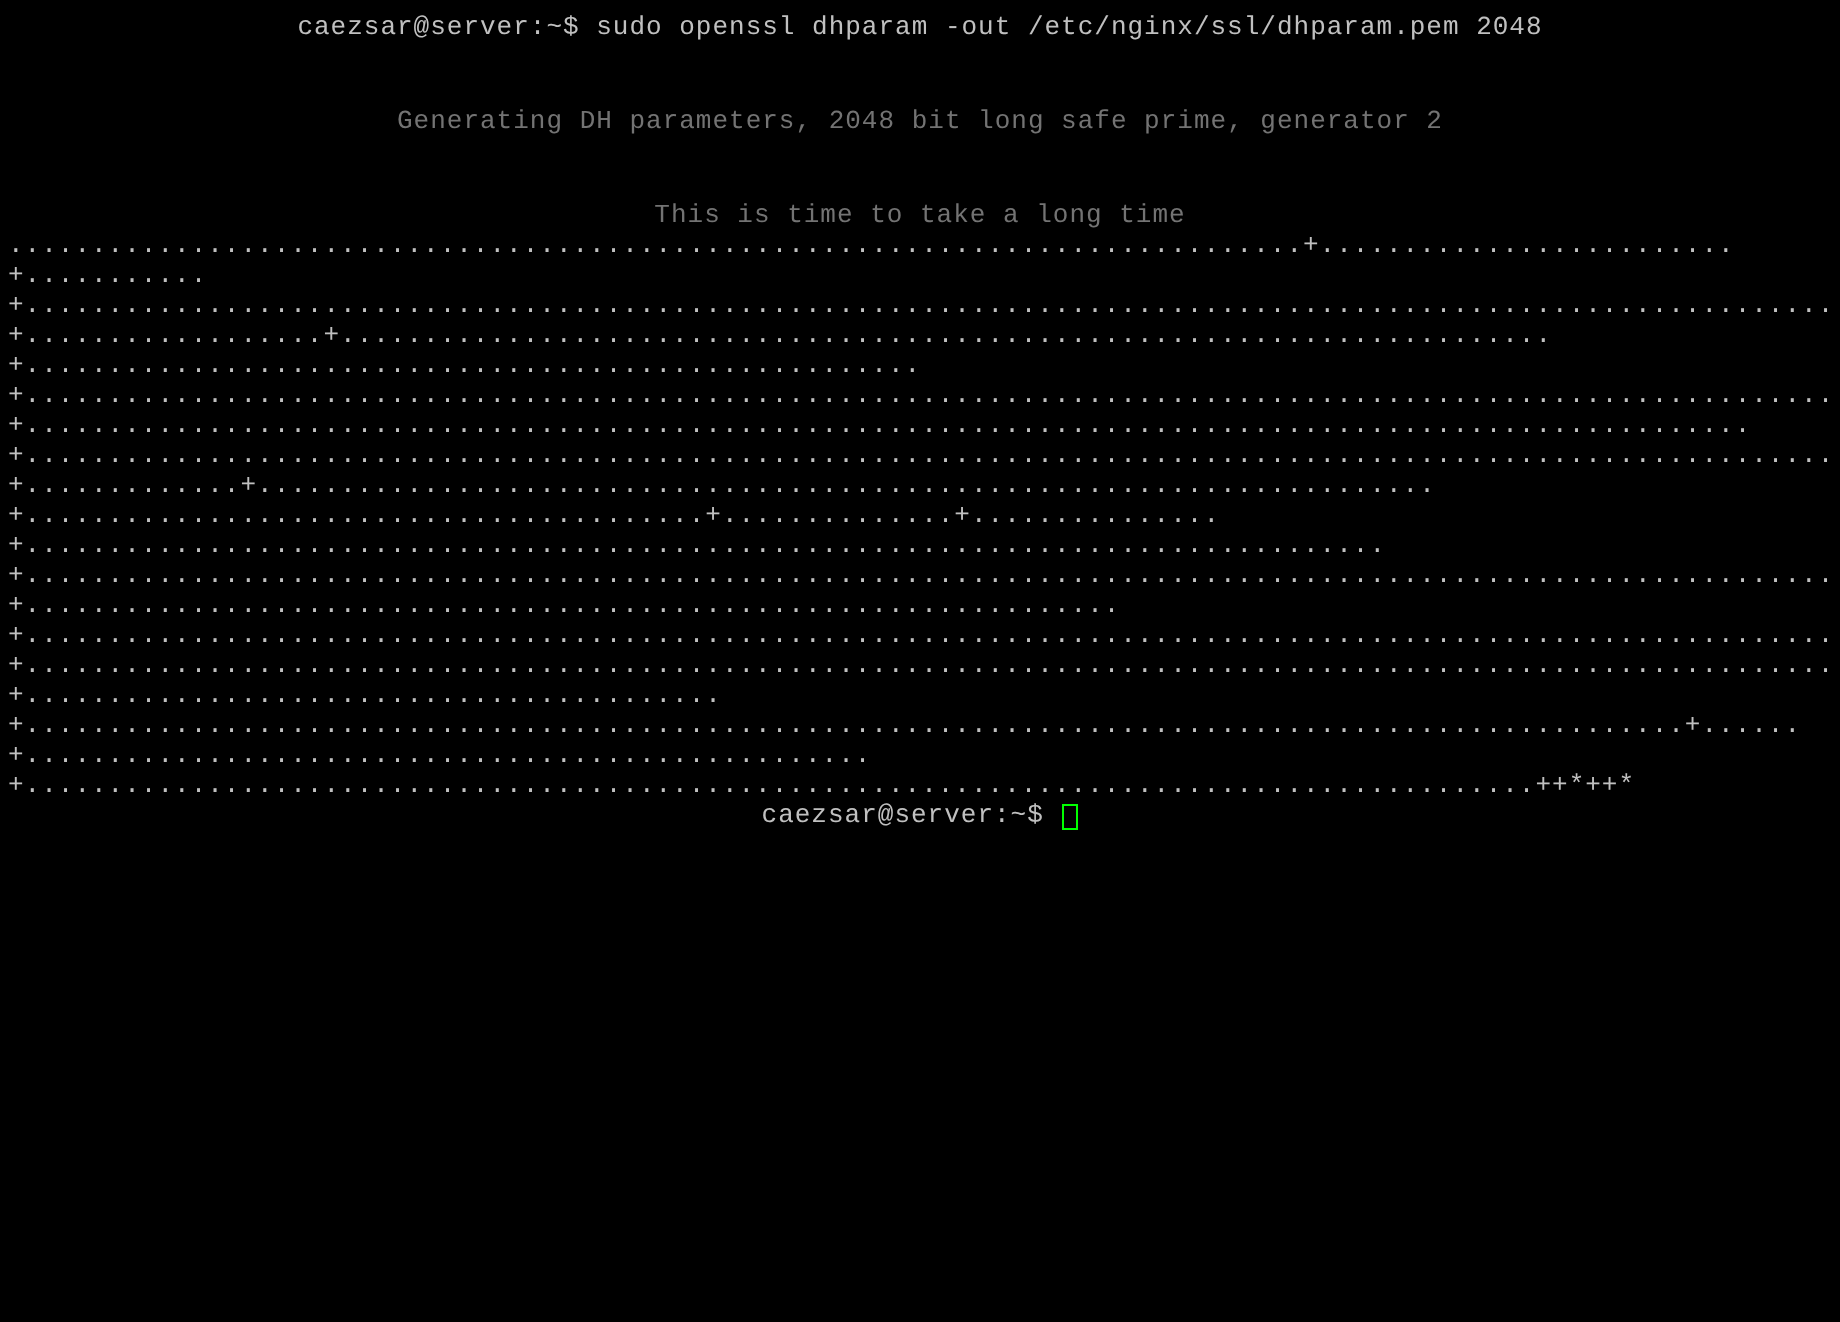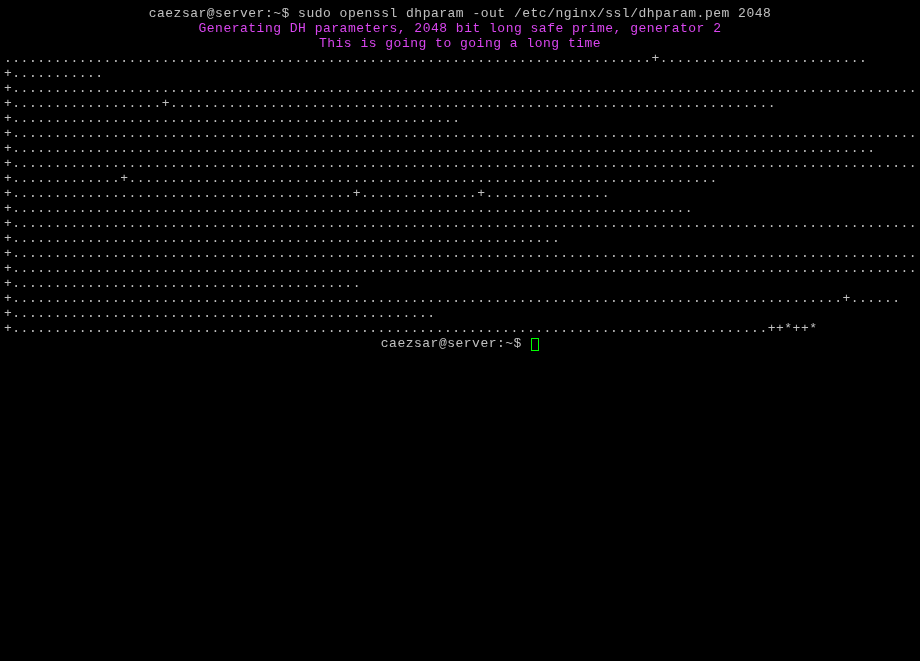--- a/index.html
+++ b/index.html
@@ -14,21 +14,21 @@
     padding: 6px 4px;
     overflow: hidden;
   }
   .line {
     white-space: pre;
     letter-spacing: 0.5px;
     text-align: center;
   }
   .prompt-user { color: #c0c0c0; }
   .command { color: #c0c0c0; }
-  .output { color: #d946ef; }
+  .output { color: #737373; margin-top: 32px; }
   .cursor {
     display: inline-block;
     width: 8px;
     height: 13px;
     border: 1px solid #00ff00;
     background: transparent;
     vertical-align: text-bottom;
     margin-left: 1px;
   }
   .dots-area {
@@ -37,17 +37,17 @@
     color: #c0c0c0;
     letter-spacing: 0.5px;
   }
 </style>
 </head>
 <body>
 
 <div class="line"><span class="prompt-user">caezsar@server:~$</span><span class="command"> sudo openssl dhparam -out /etc/nginx/ssl/dhparam.pem 2048</span></div>
 
 <div class="line output">Generating DH parameters, 2048 bit long safe prime, generator 2</div>
-<div class="line output">This is going to going a long time</div>
+<div class="line output">This is time to take a long time</div>
 
 <div class="dots-area">..............................................................................+.........................+...........+................................................................................................................................................................................................+..................+.........................................................................+......................................................+.................................................................................................................................................+........................................................................................................+...........................................................................................................................................................+.............+.......................................................................+.........................................+..............+...............+..................................................................................+....................................................................................................................................................................................................................................................................................................................+..................................................................+.........................................................................................................................................................................................................................................................................................................................+.....................................................................................................................................................................................................................................................................................................................................................................................................................................................................+..........................................+....................................................................................................+......+...................................................+...........................................................................................++*++*</div>
 
 <div class="line"><span class="prompt-user">caezsar@server:~$</span> <span class="cursor"></span></div>
 
 </body></html>

